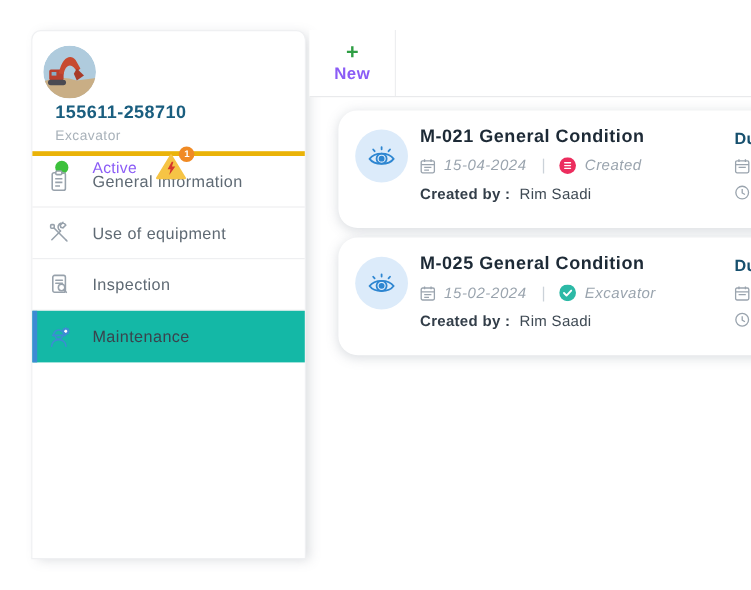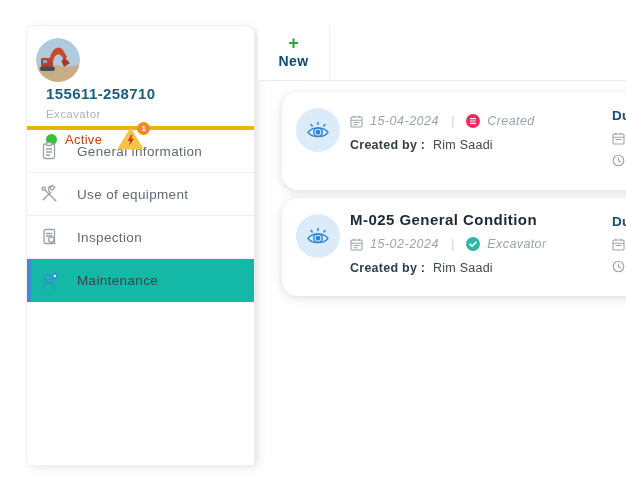--- a/index.html
+++ b/index.html
@@ -16,21 +16,21 @@
     box-shadow:4px 2px 10px -2px rgba(110,120,132,0.25);
     box-sizing:border-box;
   }
   .profile{display:flex;height:100px;box-sizing:border-box;padding:12px 8px 0 9px;flex-direction:column;}
   .avatar{width:44px;height:44px;border-radius:50%;overflow:hidden;flex:none;}
   .profile-col{margin-left:10px;padding-top:3px;}
   .equip-id{font-size:15px;font-weight:700;color:#1A5E7F;letter-spacing:.4px;}
   .equip-type{font-size:11.5px;color:#A9B2BA;margin-top:6px;letter-spacing:.4px;}
   .status-row{display:flex;align-items:center;margin-top:8px;}
   .dot{width:11px;height:11px;border-radius:50%;background:#3CC13B;flex:none;}
-  .status-label{font-size:13px;color:#c2410c;margin-left:8px;letter-spacing:.3px;}
+  .status-label{font-size:13px;color:#8b5cf6;margin-left:20px;letter-spacing:.3px;}
   .warning{margin-left:16px;position:relative;width:25px;height:22px;}
   .warn-badge{
     position:absolute;top:-6px;right:-7px;width:13px;height:13px;border-radius:50%;
     background:#F08A24;color:#fff;font-size:8px;font-weight:700;
     display:flex;align-items:center;justify-content:center;
   }
   .menu{border-top:4px solid #eab308;}
   .menu-item{
     height:43px;display:flex;align-items:center;padding-left:12px;
     border-bottom:1px solid #EEEFF1;cursor:pointer;box-sizing:border-box;
@@ -44,21 +44,21 @@
   .toolbar{
     position:absolute;left:258px;top:25px;right:0;height:56px;background:#fff;
     border-bottom:1px solid #E9EAEC;box-sizing:border-box;
   }
   .new-btn{
     width:72px;height:100%;border:none;border-right:1px solid #EDEEF0;background:#fff;
     display:flex;flex-direction:column;align-items:center;justify-content:center;gap:3px;
     cursor:pointer;font-family:inherit;padding:0;
   }
   .plus-glyph{color:#2F9E44;font-size:18px;font-weight:700;line-height:14px;}
-  .new-label{color:#0c4a6e;font-size:14px;font-weight:700;letter-spacing:.4px;}
+  .new-label{color:#8b5cf6;font-size:14px;font-weight:700;letter-spacing:.4px;}
   
   .card{
     position:absolute;left:282px;width:370px;height:98px;background:#fff;
     border-radius:16px;box-shadow:0 2px 10px rgba(108,120,136,0.25);
   }
   .card.c1{top:92px;} .card.c2{top:198px;}
   .eye-wrap{
     position:absolute;left:14px;top:16px;width:44px;height:44px;border-radius:50%;
     background:#DCEBFA;display:flex;align-items:center;justify-content:center;
   }
@@ -160,20 +160,21 @@
 <div class="card c1">
   <div class="eye-wrap">
     <svg viewBox="0 0 24 20" width="24" height="20" fill="none" stroke="#2E86D1" stroke-width="1.5" stroke-linecap="round">
       <path d="M5 4.6 L6.2 6 M12 2.6 V4.4 M19 4.6 L17.8 6"></path>
       <path d="M2 12.4 C6 6.6 18 6.6 22 12.4 C18 18 6 18 2 12.4 Z"></path>
       <circle cx="12" cy="12.2" r="4.2"></circle>
       <circle cx="12" cy="12.2" r="1.7" fill="#2E86D1"></circle>
     </svg>
   </div>
   <div class="card-col">
+    <div class="card-title">M-021 General Condition</div>
     <div class="meta-row">
       <svg viewBox="0 0 13 13" width="13" height="13" fill="none" stroke="#9AA4AE" stroke-width="1.1">
         <rect x="1" y="2" width="11" height="10" rx="1.2"></rect>
         <path d="M1 5.2 H12 M3.8 0.8 V3 M9.2 0.8 V3 M3.5 7.5 H9.5 M3.5 9.8 H7.5"></path>
       </svg>
       <span class="meta-date">15-04-2024</span>
       <span class="meta-sep">|</span>
       <svg viewBox="0 0 14 14" width="14" height="14">
         <circle cx="7" cy="7" r="7" fill="#EC2D5E"></circle>
         <rect x="4" y="4.1" width="6" height="1.2" rx="0.6" fill="#fff"></rect>

